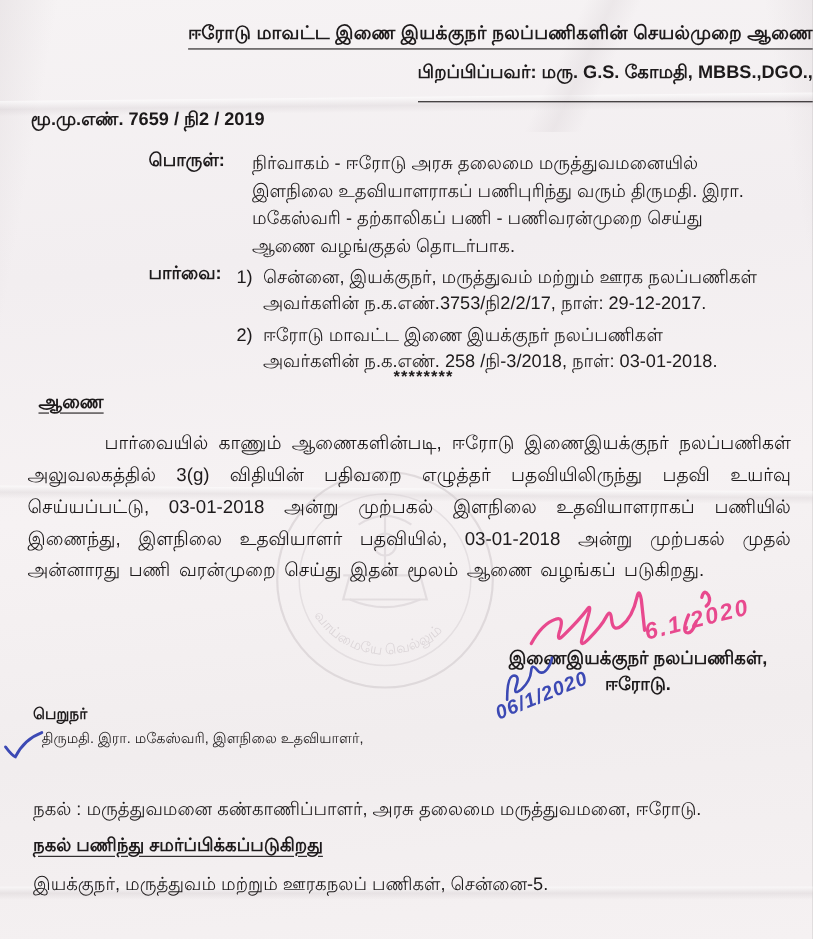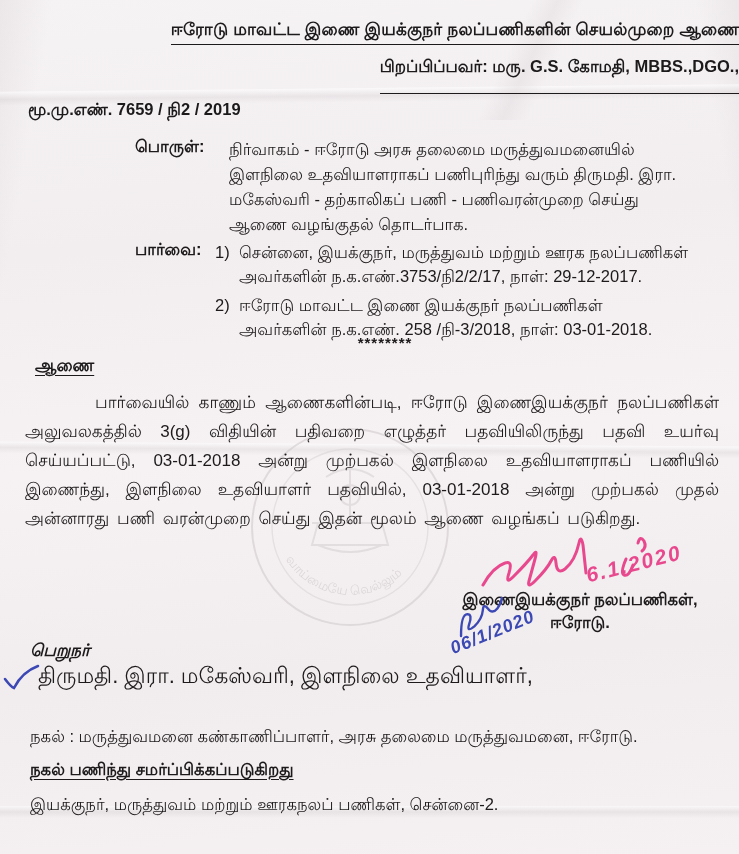--- a/index.html
+++ b/index.html
@@ -74,22 +74,22 @@
   .pink-date {
     position:absolute; left:585px; top:552px;
     font-size:21px; font-style:italic; font-weight:bold;
     transform: rotate(-14deg); letter-spacing:2px;
   }
 
   .blue-annot { position:absolute; left:448px; top:622px; transform: rotate(-22deg); }
   .blue-annot .blue-date { font-size:18px; font-style:italic; font-weight:bold; letter-spacing:1px; }
   .blue-initials { position:absolute; left:10px; top:-20px; }
 
-  .recipient-heading { position:absolute; left:30px; top:641px; font-weight:bold; font-size:17px;font-style:italic; }
-  .recipient-l1 { position:absolute; left:38px; top:663px; font-size:22px; }
+  .recipient-heading { position:absolute; left:30px; top:641px; font-weight:bold; font-size:14px; }
+  .recipient-l1 { position:absolute; left:38px; top:663px; font-size:13px; }
   .recipient-l2 { position:absolute; left:38px; top:686px; font-size:16.5px; }
   .blue-check { position:absolute; left:2px; top:663px; }
 
   .copy-line { position:absolute; left:30px; top:727px; font-size:16.5px; }
   .submitted-heading { position:absolute; left:30px; top:760px; font-weight:bold; font-size:16.5px; text-decoration:underline; text-underline-offset:4px; }
   .director-line { position:absolute; left:30px; top:795px; font-size:16.5px; }
 </style>
 </head>
 <body>
 
@@ -178,15 +178,15 @@
   <div class="recipient-heading">பெறுநர்</div>
   <div class="blue-check">
     <svg width="40" height="30" viewBox="0 0 40 30">
       <path d="M3 16 q6 8 9 9 q8 -16 24 -22" fill="none" stroke="#3c49b4" stroke-width="2.6" stroke-linecap="round"></path>
     </svg>
   </div>
   <div class="recipient-l1">திருமதி. இரா. மகேஸ்வரி, இளநிலை உதவியாளர்,</div>
 
   <div class="copy-line">நகல் : மருத்துவமனை கண்காணிப்பாளர், அரசு தலைமை மருத்துவமனை, ஈரோடு.</div>
   <div class="submitted-heading">நகல் பணிந்து சமர்ப்பிக்கப்படுகிறது</div>
-  <div class="director-line">இயக்குநர், மருத்துவம் மற்றும் ஊரகநலப் பணிகள், சென்னை-2.</div>
+  <div class="director-line">இயக்குநர், மருத்துவம் மற்றும் ஊரகநலப் பணிகள், சென்னை-5.</div>
 
 </div>
 
 </body></html>

